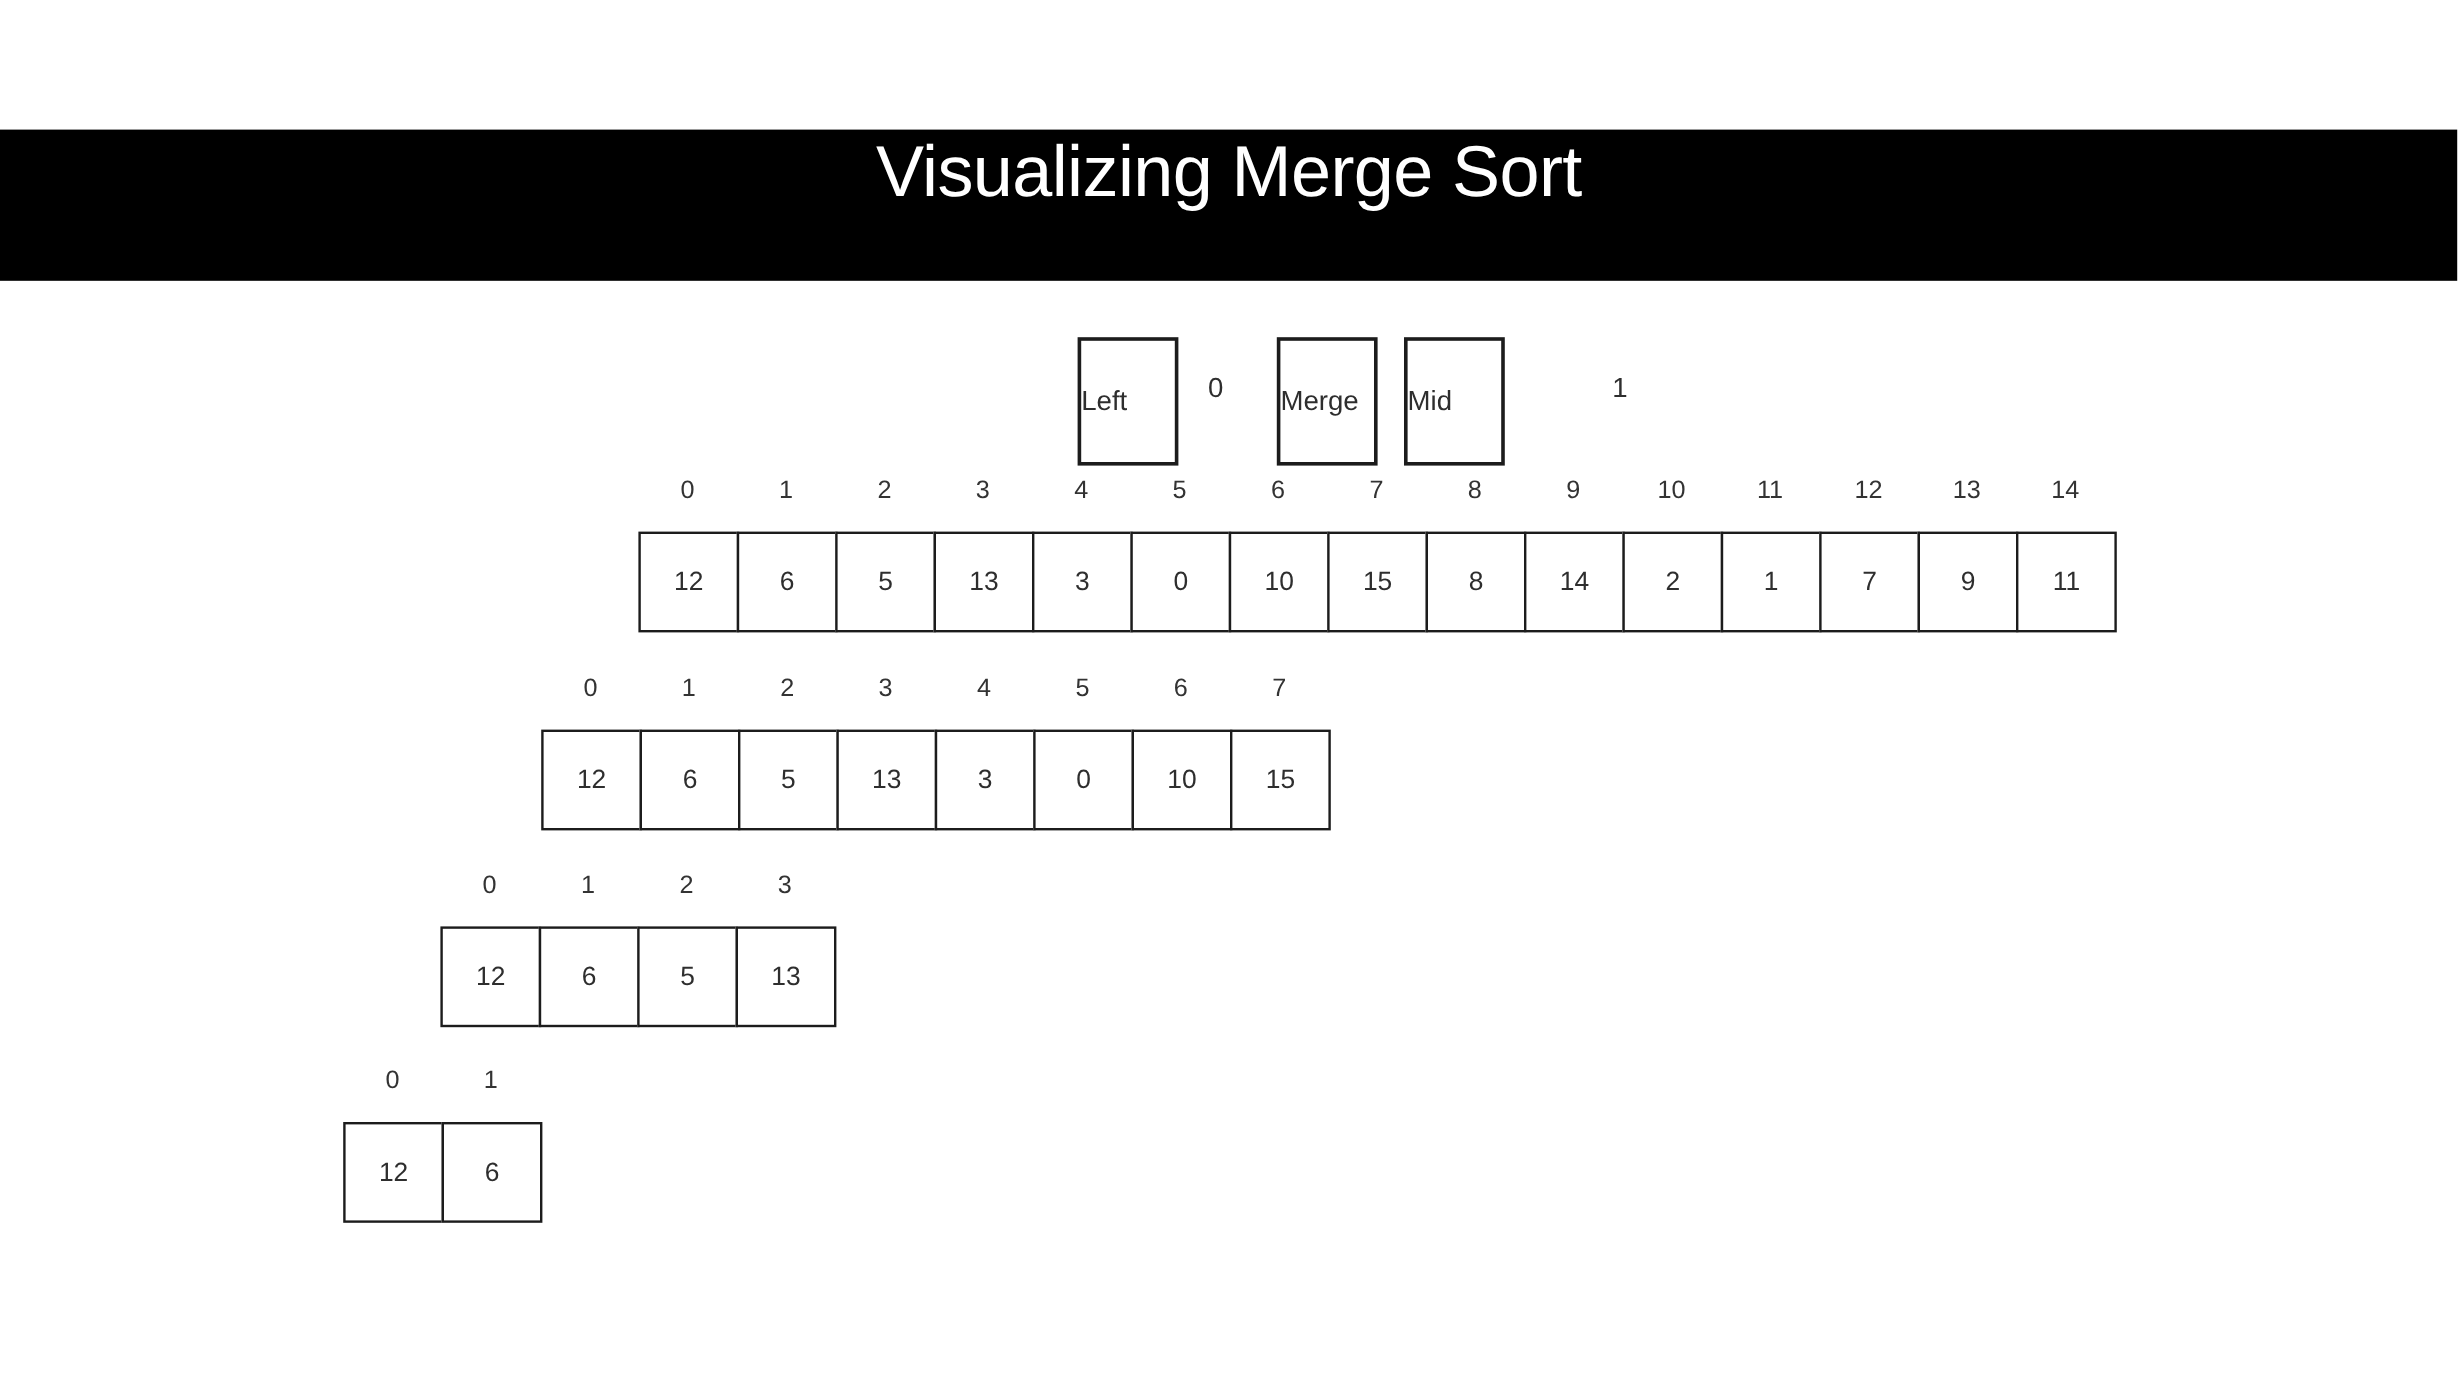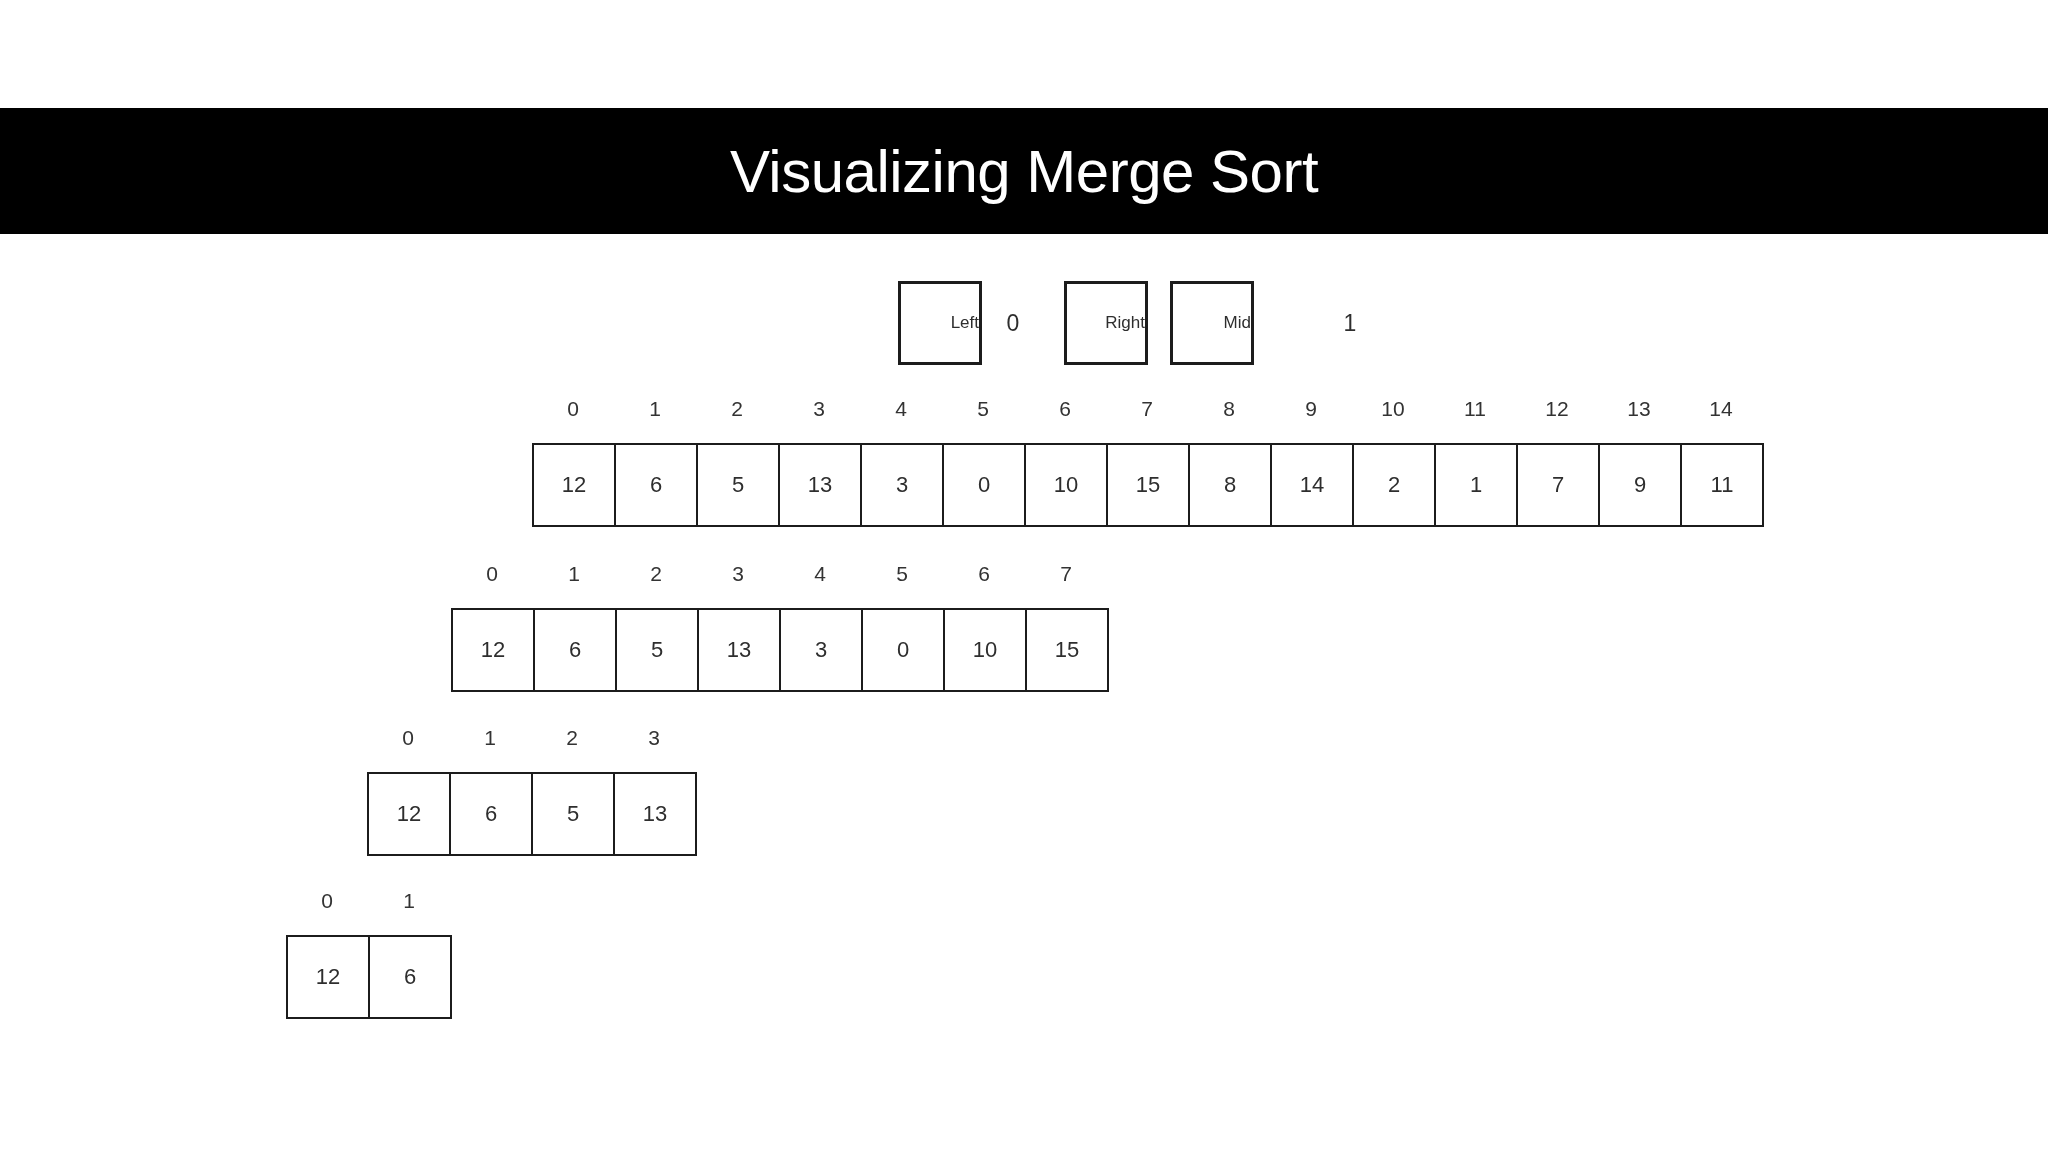--- a/index.html
+++ b/index.html
@@ -7,36 +7,36 @@
     position:relative;
     width:2048px;height:1152px;
     background:#ffffff;
     font-family:"Liberation Sans","DejaVu Sans",sans-serif;
     overflow:hidden;
   }
   .banner{
     position:absolute;left:0;top:108px;
     width:2048px;height:126px;
     background:#000000;
-    display:flex;align-items:center;justify-content:center;
+    display:flex;align-items:flex-start;justify-content:center;
   }
   .title{
     color:#ffffff;
     font-size:60px;
     letter-spacing:-0.5px;
     white-space:nowrap;
   }
   .pbox{
     position:absolute;top:281px;
-    width:84px;height:84px;
+    width:84px;height:107px;
     box-sizing:border-box;
     border:3px solid #1c1c1c;
     background:#ffffff;
-    display:flex;align-items:center;justify-content:flex-end;
-    font-size:17px;color:#2e2e2e;
+    display:flex;align-items:center;justify-content:flex-start;
+    font-size:23px;color:#2e2e2e;
   }
   .pbox.left{left:898px;}
   .pbox.right{left:1064px;}
   .pbox.mid{left:1170px;}
   .pval{
     position:absolute;top:281px;
     width:40px;height:84px;
     display:flex;align-items:center;justify-content:center;
     font-size:23px;color:#2e2e2e;
   }
@@ -80,21 +80,21 @@
   <div class="banner">
     <span class="title">Visualizing Merge Sort</span>
   </div>
 
   <div class="pbox left">
     <span>Left</span>
   </div>
   <div class="pval v0">0</div>
 
   <div class="pbox right">
-    <span>Right</span>
+    <span>Merge</span>
   </div>
   <div class="pval v3">3</div>
 
   <div class="pbox mid">
     <span>Mid</span>
   </div>
   <div class="pval v1">1</div>
 
   <div class="array-block a0">
       <div class="idx-row">

